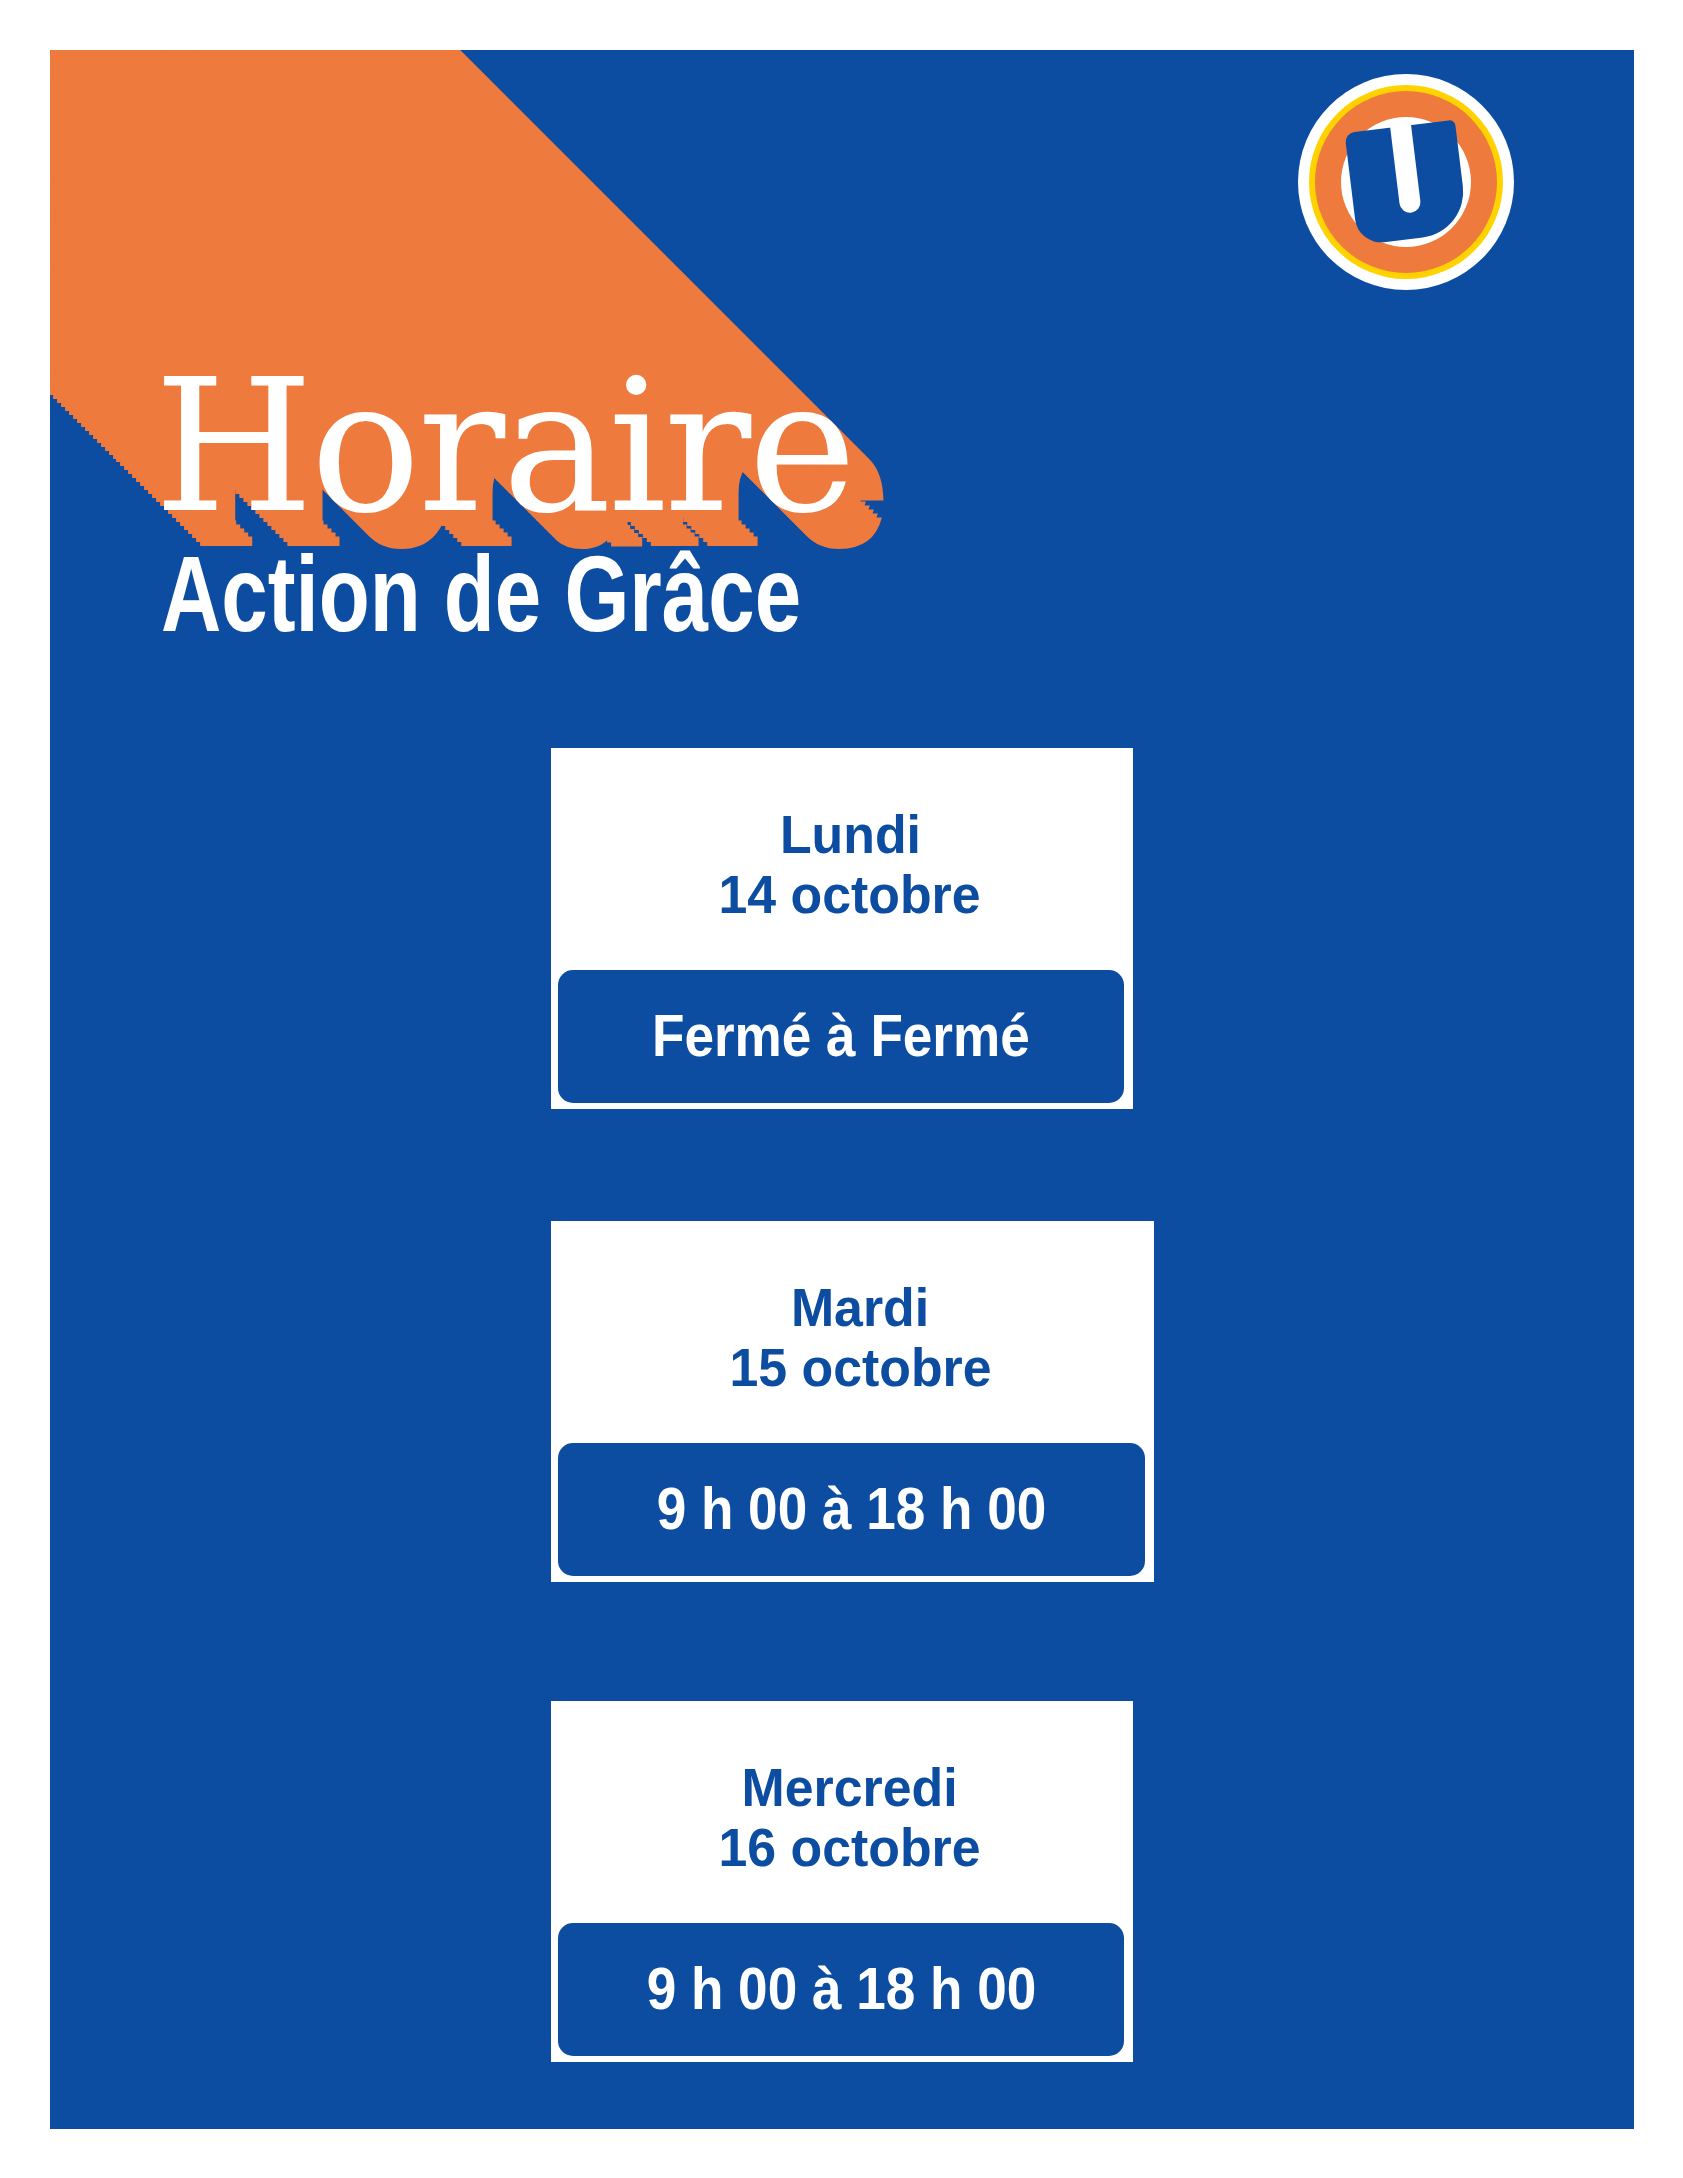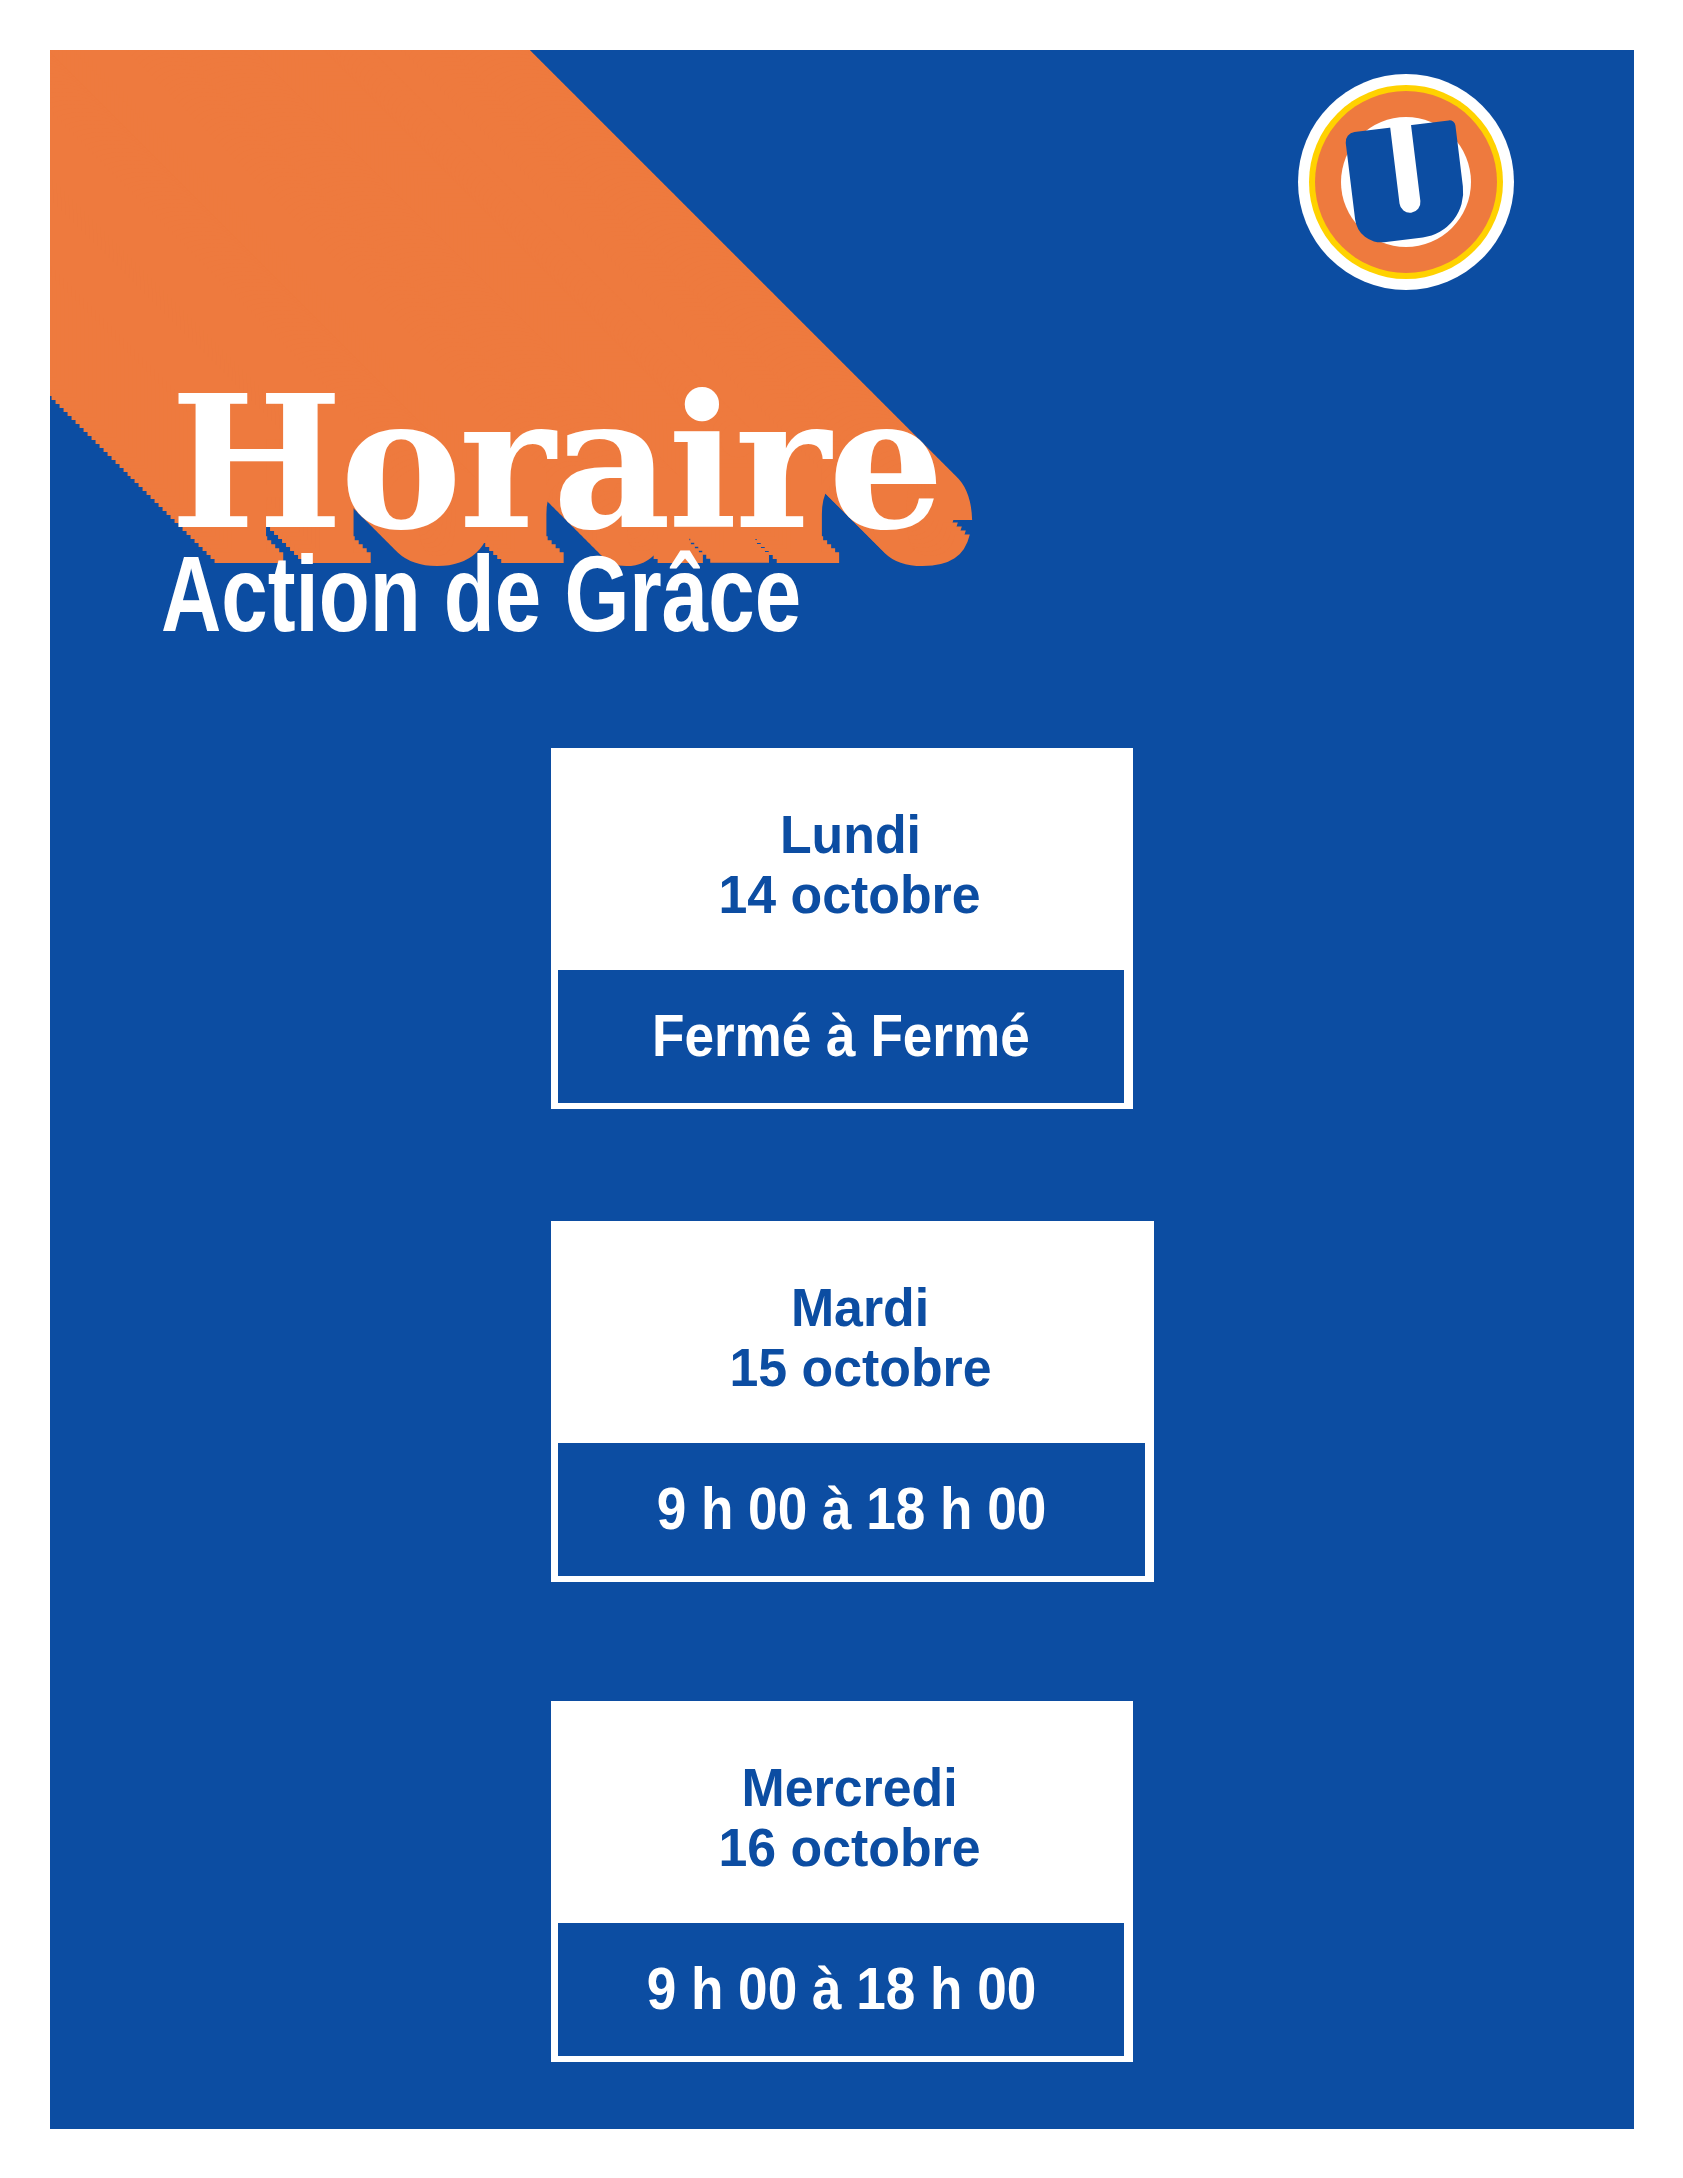--- a/index.html
+++ b/index.html
@@ -15,23 +15,23 @@
     position:absolute;
     left:50px;top:50px;
     width:1584px;height:2079px;
     background:#0C4DA2;
     overflow:hidden;
   }
   
   .title{
     position:absolute;
     left:104px;top:305px;
-    margin:16px;
+    margin:0;
     font-family:"DejaVu Serif", serif;
-    font-weight:700;
+    font-weight:400;
     font-size:183px;
     line-height:1;
     letter-spacing:-3px;
     color:#ffffff;
     white-space:nowrap;
   }
   .subtitle{
     position:absolute;
     left:111px;top:491px;
     margin:0;
@@ -112,21 +112,21 @@
     line-height:60px;
     white-space:nowrap;
     transform:scaleX(0.96);
     transform-origin:center;
   }
   .card-band{
     position:absolute;
     left:7px;right:9px;bottom:6px;
     height:133px;
     background:#0C4DA2;
-    display:flex;align-items:center;justify-content:center;
+    display:flex;align-items:center;justify-content:center;border-radius:15px;
   }
   .hours{
     color:#ffffff;
     font-weight:700;
     font-size:59px;
     line-height:1;
     white-space:nowrap;
     transform:scaleX(0.9);
     transform-origin:center;
   }

